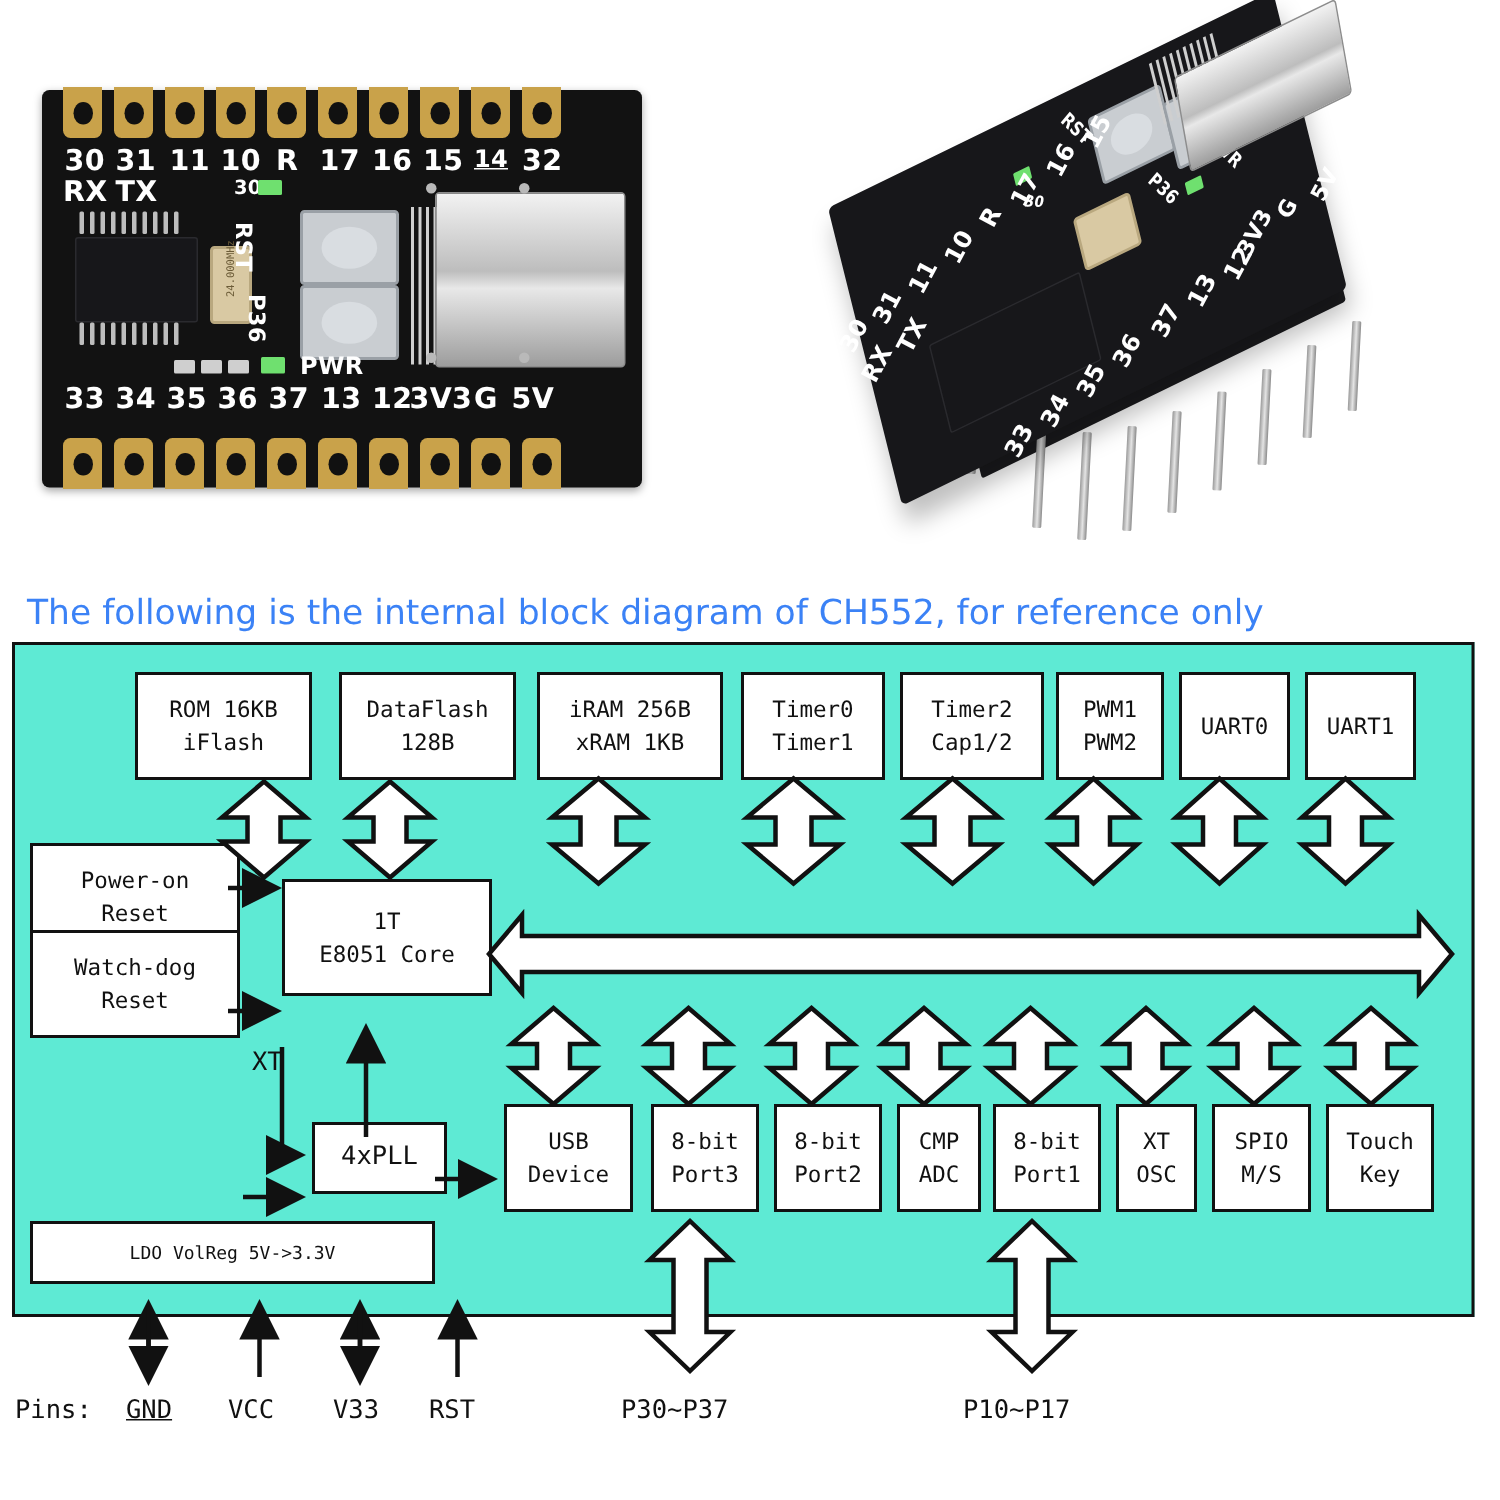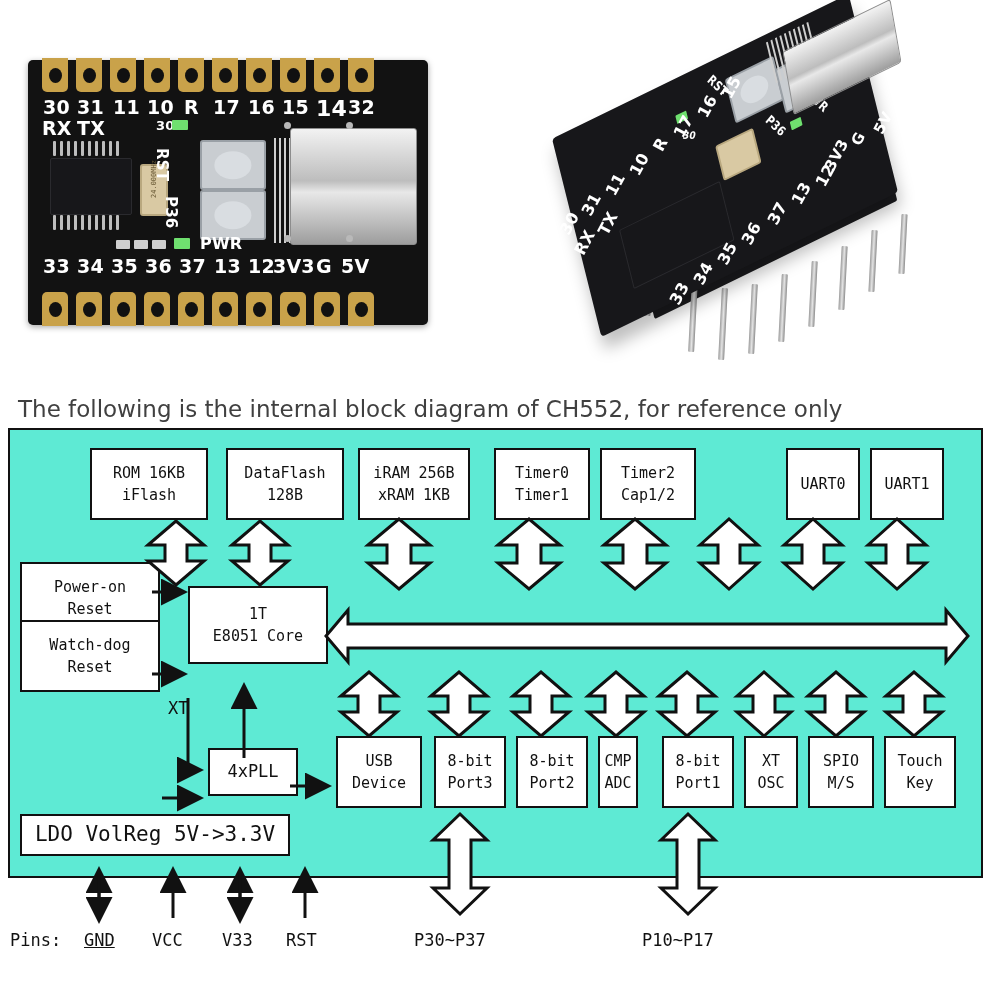--- a/index.html
+++ b/index.html
@@ -81,21 +81,21 @@
   .pin{
     position:absolute;width:6px;background:linear-gradient(90deg,#9a9a9a,#e4e4e4,#8b8b8b);
     border-radius:1px;
   }
   .pinblk{position:absolute;background:#1b1b1e;border-radius:2px;}
 
   
   .caption{
     position:absolute;left:18px;top:396px;width:964px;
     font-family:"DejaVu Sans", sans-serif;
-    font-size:23px;color:#404040;white-space:nowrap;
+    font-size:23px;color:#3b82f6;white-space:nowrap;
   }
 
   
   .diagram{
     position:absolute;left:8px;top:428px;width:975px;height:450px;
     border:2px solid #111;box-sizing:border-box;background:#5eead4;padding-left:36px;
   }
   .blk{
     position:absolute;border:2px solid #111;box-sizing:border-box;background:#fff;
     display:flex;flex-direction:column;align-items:center;justify-content:center;
@@ -136,21 +136,21 @@
       </div>
 
       <div class="silk" style="left:15px;top:36px;font-size:19px;">30</div>
       <div class="silk" style="left:49px;top:36px;font-size:19px;">31</div>
       <div class="silk" style="left:85px;top:36px;font-size:19px;">11</div>
       <div class="silk" style="left:119px;top:36px;font-size:19px;">10</div>
       <div class="silk" style="left:156px;top:36px;font-size:19px;">R</div>
       <div class="silk" style="left:185px;top:36px;font-size:19px;">17</div>
       <div class="silk" style="left:220px;top:36px;font-size:19px;">16</div>
       <div class="silk" style="left:254px;top:36px;font-size:19px;">15</div>
-      <div class="silk" style="left:288px;top:36px;font-size:22px;">14</div>
+      <div class="silk" style="left:288px;top:36px;font-size:16px;text-decoration:underline;">14</div>
       <div class="silk" style="left:320px;top:36px;font-size:19px;">32</div>
 
       <div class="silk" style="left:14px;top:57px;font-size:19px;">RX</div>
       <div class="silk" style="left:49px;top:57px;font-size:19px;">TX</div>
       <div class="silk" style="left:128px;top:58px;font-size:13px;">30</div>
 
       <div class="chip" style="left:22px;top:98px;width:80px;height:55px;"></div>
       <div class="chip-legs" style="left:25px;top:81px;height:14px;">
         <i class="leg"></i>
           <i class="leg"></i>
@@ -313,48 +313,52 @@
   <div class="diagram">
 
     <div class="blk" style="left:80px;top:18px;width:118px;height:72px;">
       <span>ROM 16KB</span>
       <span class="l2">iFlash</span>
     </div>
     <div class="blk" style="left:216px;top:18px;width:118px;height:72px;">
       <span>DataFlash</span>
       <span class="l2">128B</span>
     </div>
-    <div class="blk" style="left:348px;top:18px;width:112px;height:72px;">
+    <div class="blk" style="left:348px;top:18px;width:124px;height:72px;">
       <span>iRAM 256B</span>
       <span class="l2">xRAM 1KB</span>
     </div>
     <div class="blk" style="left:484px;top:18px;width:96px;height:72px;">
       <span>Timer0</span>
       <span class="l2">Timer1</span>
     </div>
     <div class="blk" style="left:590px;top:18px;width:96px;height:72px;">
       <span>Timer2</span>
       <span class="l2">Cap1/2</span>
     </div>
+    <div class="blk" style="left:694px;top:18px;width:72px;height:72px;">
+      <span>PWM1</span>
+      <span class="l2">PWM2</span>
+    </div>
     <div class="blk" style="left:776px;top:18px;width:74px;height:72px;">
       <span>UART0</span>
     </div>
     <div class="blk" style="left:860px;top:18px;width:74px;height:72px;">
       <span>UART1</span>
     </div>
 
     <div class="blk" style="left:10px;top:108px;width:140px;height:72px;margin-top:24px;">
       <span>Power-on</span>
       <span class="l2">Reset</span>
     </div>
     <div class="blk" style="left:10px;top:190px;width:140px;height:72px;">
       <span>Watch-dog</span>
       <span class="l2">Reset</span>
     </div>
-    <div class="blk" style="left:10px;top:384px;width:270px;height:42px;font-size:21px;">
+    <div class="blk" style="left:10px;top:384px;width:270px;height:42px;font-size:12px;">
       <span>LDO VolReg 5V-&gt;3.3V</span>
     </div>
 
     <div class="blk" style="left:178px;top:156px;width:140px;height:78px;">
       <span>1T</span>
       <span class="l2">E8051 Core</span>
     </div>
     <div class="blk" style="left:198px;top:318px;width:90px;height:48px;font-size:17px;">
       <span>4xPLL</span>
     </div>
@@ -368,21 +372,21 @@
       <span class="l2">Device</span>
     </div>
     <div class="blk" style="left:424px;top:306px;width:72px;height:72px;">
       <span>8-bit</span>
       <span class="l2">Port3</span>
     </div>
     <div class="blk" style="left:506px;top:306px;width:72px;height:72px;">
       <span>8-bit</span>
       <span class="l2">Port2</span>
     </div>
-    <div class="blk" style="left:588px;top:306px;width:40px;height:72px;">
+    <div class="blk" style="left:588px;top:306px;width:56px;height:72px;">
       <span>CMP</span>
       <span class="l2">ADC</span>
     </div>
     <div class="blk" style="left:652px;top:306px;width:72px;height:72px;">
       <span>8-bit</span>
       <span class="l2">Port1</span>
     </div>
     <div class="blk" style="left:734px;top:306px;width:54px;height:72px;">
       <span>XT</span>
       <span class="l2">OSC</span>

